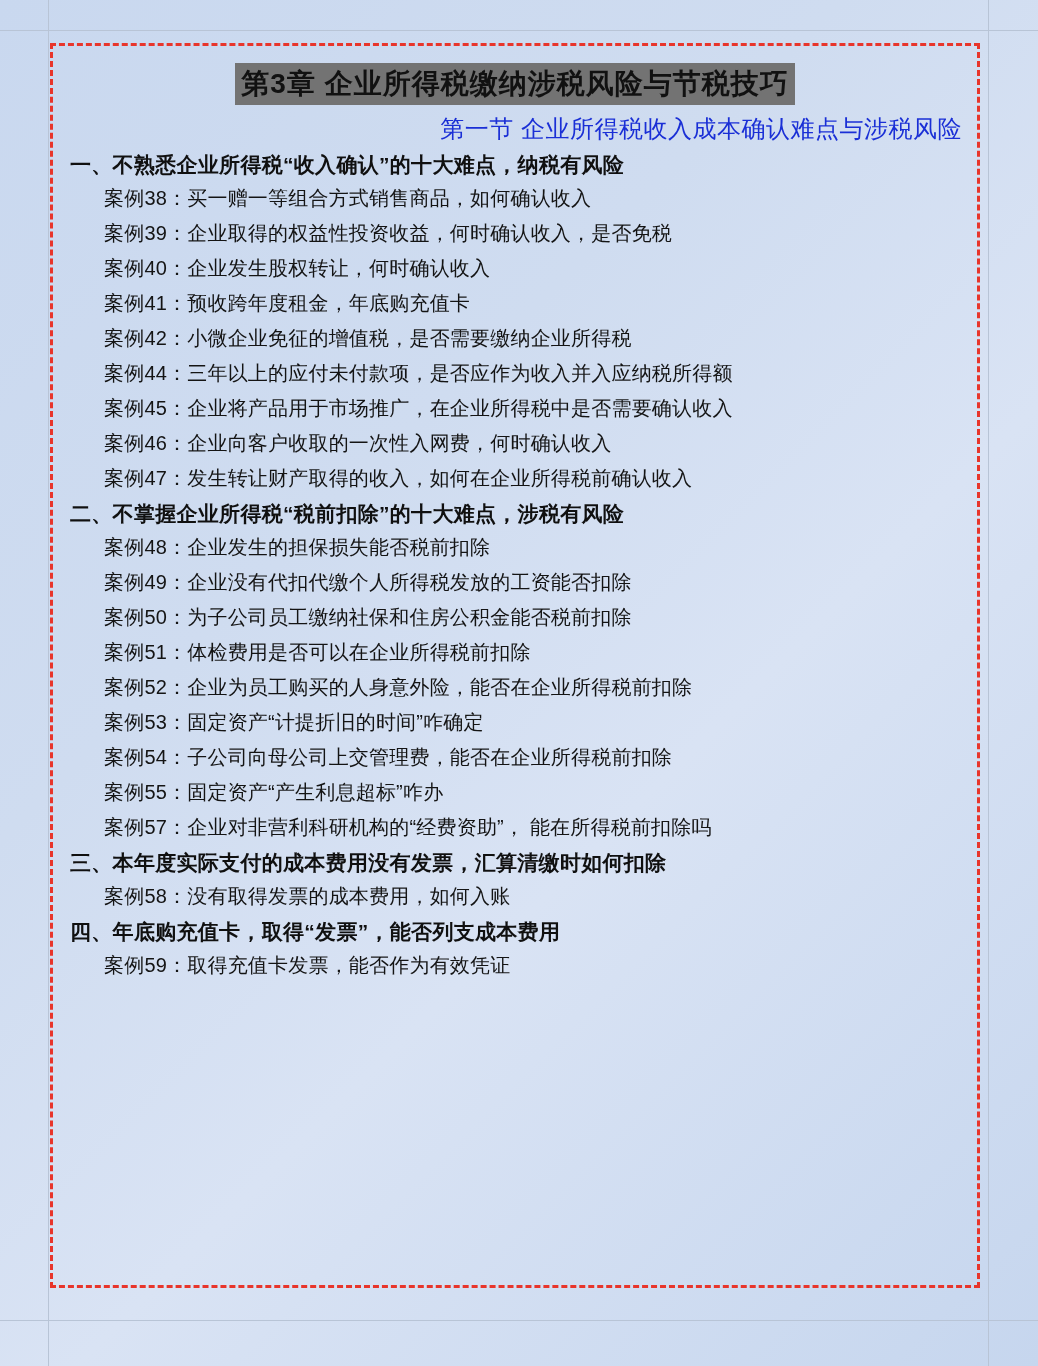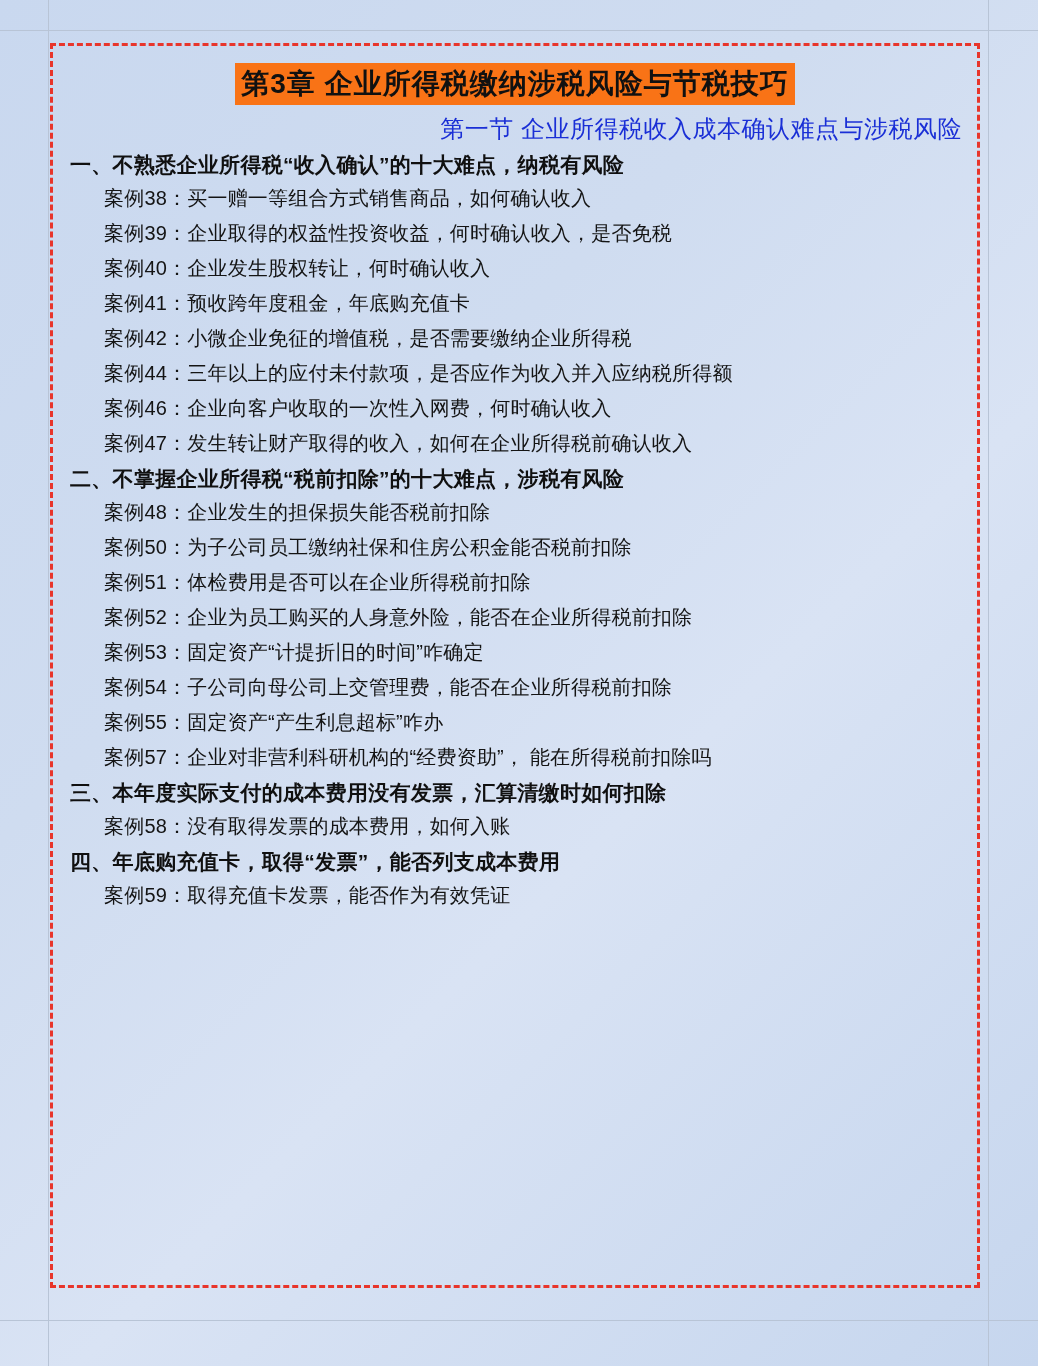--- a/index.html
+++ b/index.html
@@ -48,21 +48,21 @@
     height: 1245px;
     box-sizing: border-box;
     padding: 12px 18px 0 18px;
   }
 
   .chapter-title {
     text-align: center;
     margin: 8px 0 2px 0;
   }
   .chapter-title span {
-    background: #f97316;
+    background: #737373;
     color: #111111;
     font-size: 28px;
     font-weight: bold;
     letter-spacing: 1px;
     padding: 2px 6px;
     display: inline-block;
   }
   .section-title {
     text-align: right;
     color: #1a2fd6;
@@ -108,25 +108,27 @@
 
     <div class="section-title">第一节    企业所得税收入成本确认难点与涉税风险</div>
 
     <div class="heading">一、不熟悉企业所得税“收入确认”的十大难点，纳税有风险</div>
     <div class="case-line">案例38：买一赠一等组合方式销售商品，如何确认收入</div>
     <div class="case-line">案例39：企业取得的权益性投资收益，何时确认收入，是否免税</div>
     <div class="case-line">案例40：企业发生股权转让，何时确认收入</div>
     <div class="case-line">案例41：预收跨年度租金，年底购充值卡</div>
     <div class="case-line">案例42：小微企业免征的增值税，是否需要缴纳企业所得税</div>
     <div class="case-line">案例44：三年以上的应付未付款项，是否应作为收入并入应纳税所得额</div>
+    <div class="case-line">案例45：企业将产品用于市场推广，在企业所得税中是否需要确认收入</div>
     <div class="case-line">案例46：企业向客户收取的一次性入网费，何时确认收入</div>
     <div class="case-line">案例47：发生转让财产取得的收入，如何在企业所得税前确认收入</div>
 
     <div class="heading">二、不掌握企业所得税“税前扣除”的十大难点，涉税有风险</div>
     <div class="case-line">案例48：企业发生的担保损失能否税前扣除</div>
+    <div class="case-line">案例49：企业没有代扣代缴个人所得税发放的工资能否扣除</div>
     <div class="case-line">案例50：为子公司员工缴纳社保和住房公积金能否税前扣除</div>
     <div class="case-line">案例51：体检费用是否可以在企业所得税前扣除</div>
     <div class="case-line">案例52：企业为员工购买的人身意外险，能否在企业所得税前扣除</div>
     <div class="case-line">案例53：固定资产“计提折旧的时间”咋确定</div>
     <div class="case-line">案例54：子公司向母公司上交管理费，能否在企业所得税前扣除</div>
     <div class="case-line">案例55：固定资产“产生利息超标”咋办</div>
     <div class="case-line">案例57：企业对非营利科研机构的“经费资助”，  能在所得税前扣除吗</div>
 
     <div class="heading">三、本年度实际支付的成本费用没有发票，汇算清缴时如何扣除</div>
     <div class="case-line">案例58：没有取得发票的成本费用，如何入账</div>

